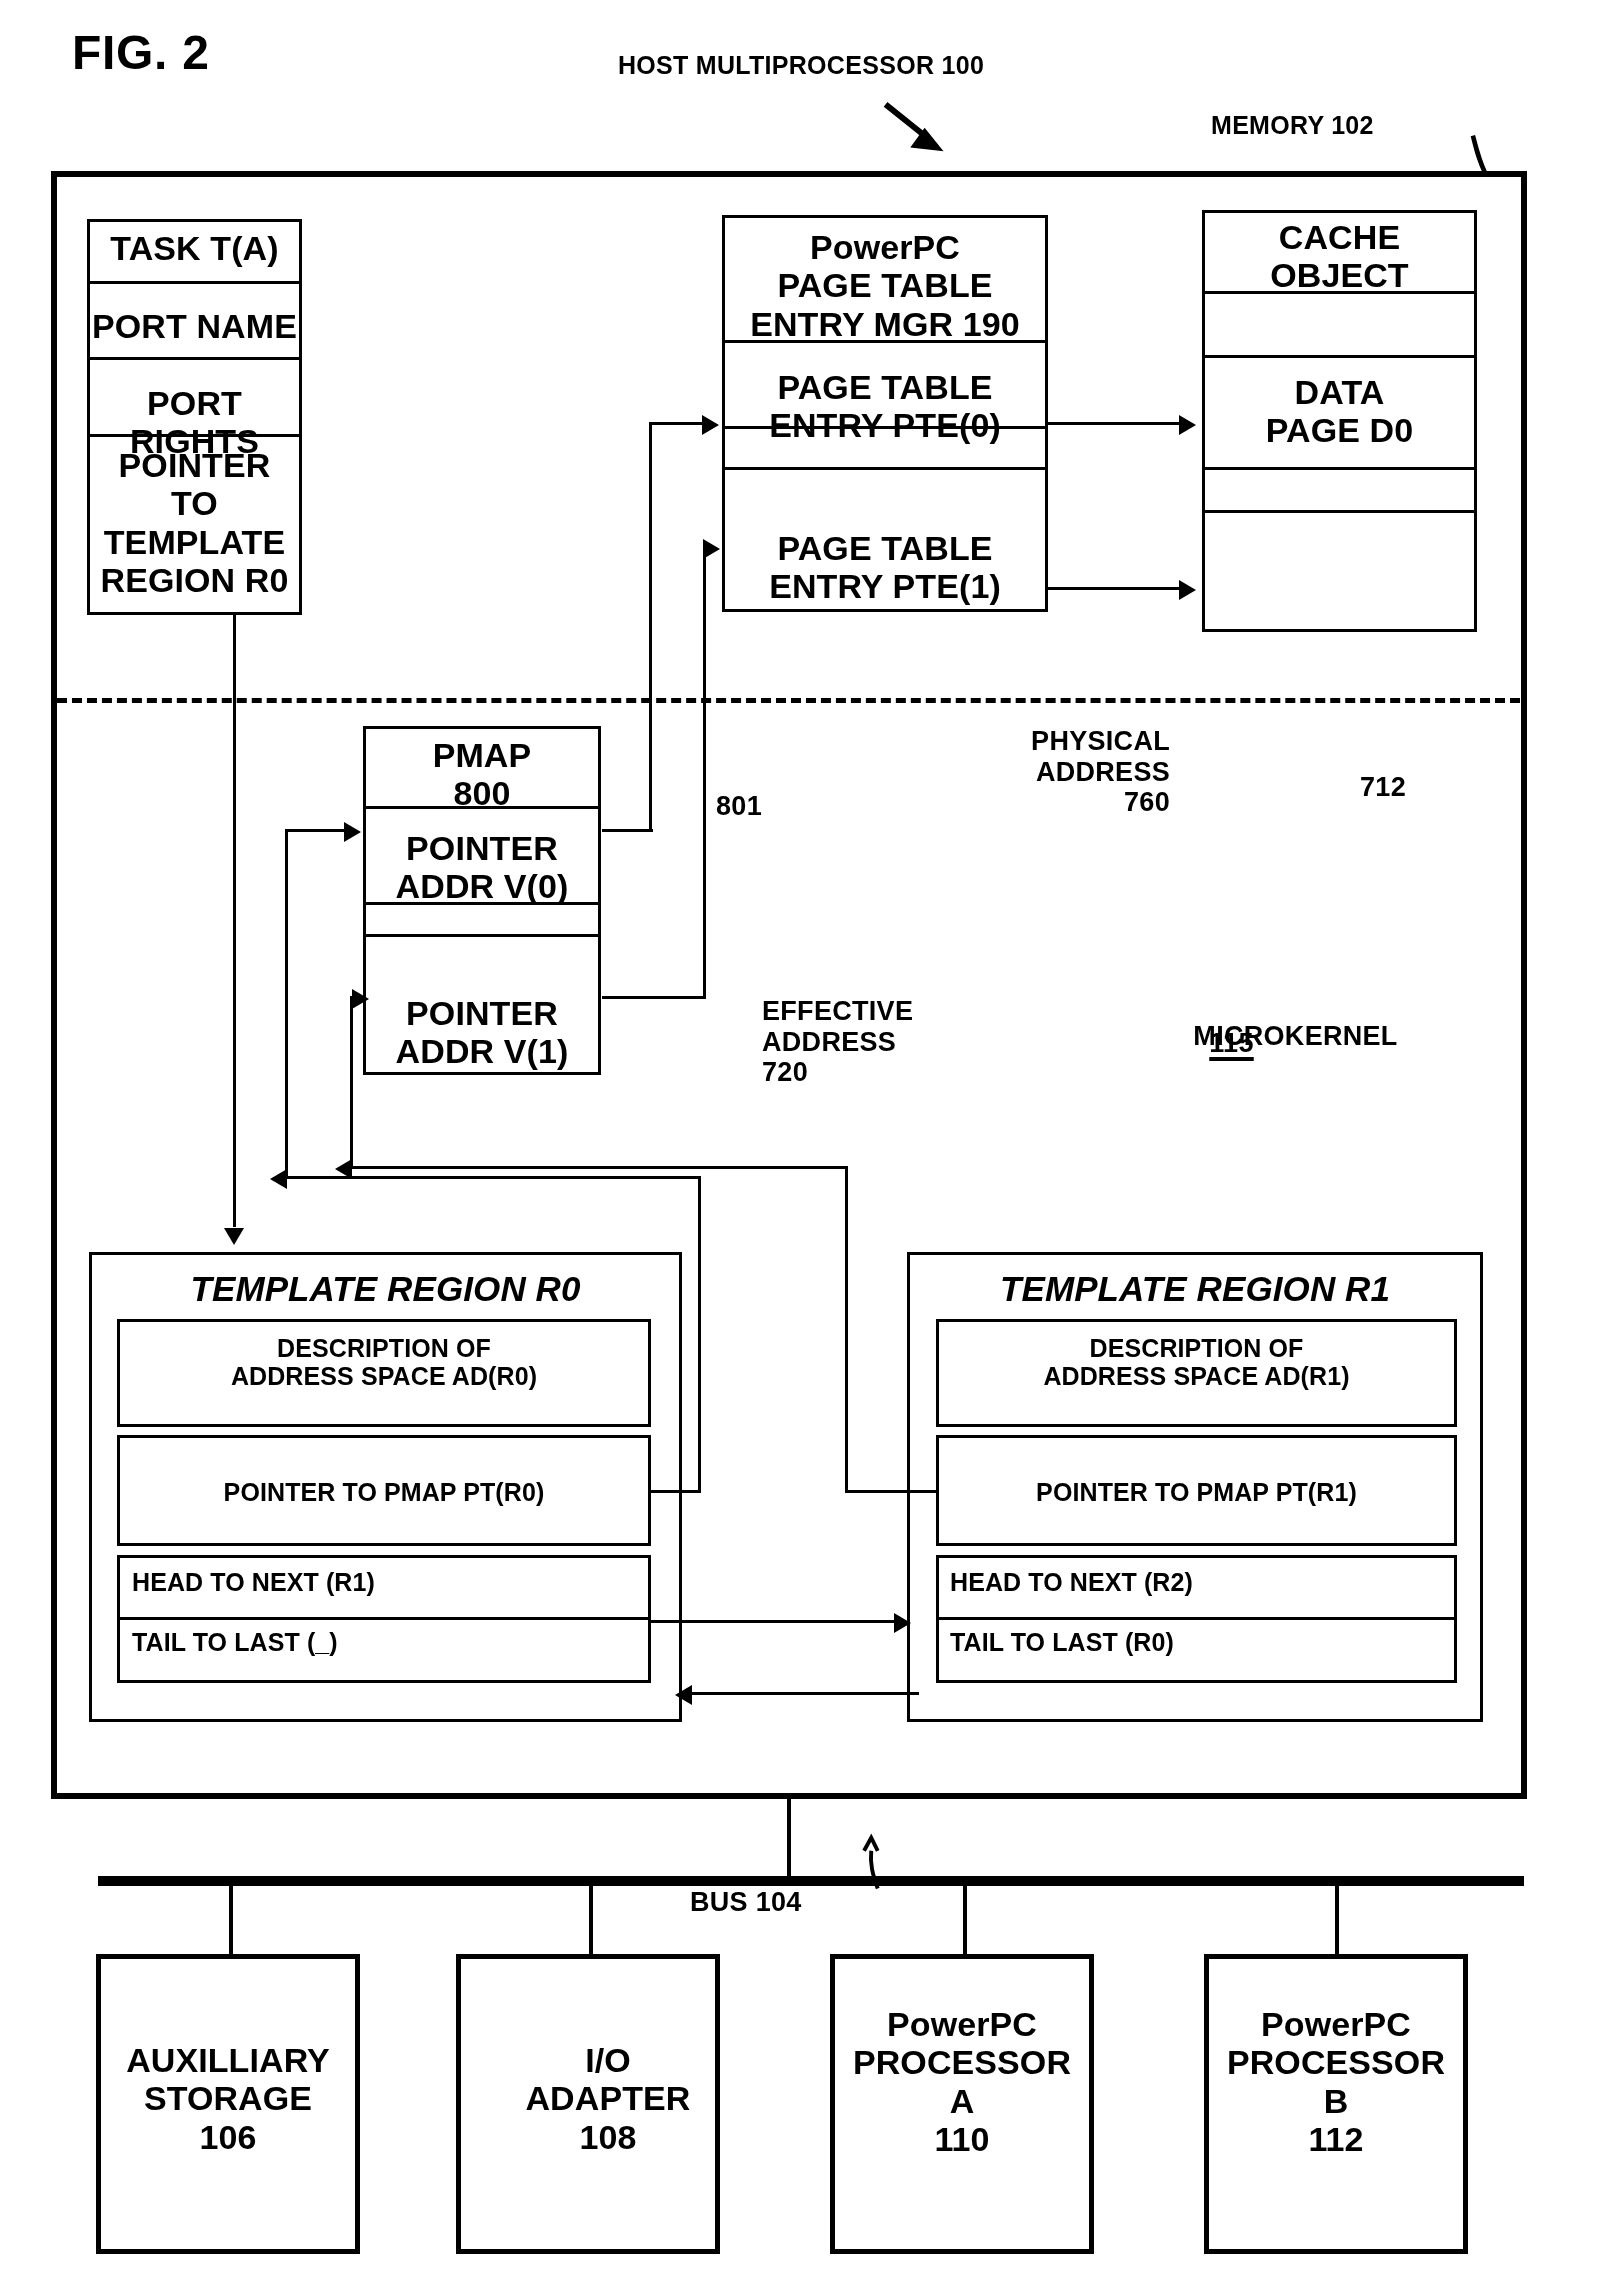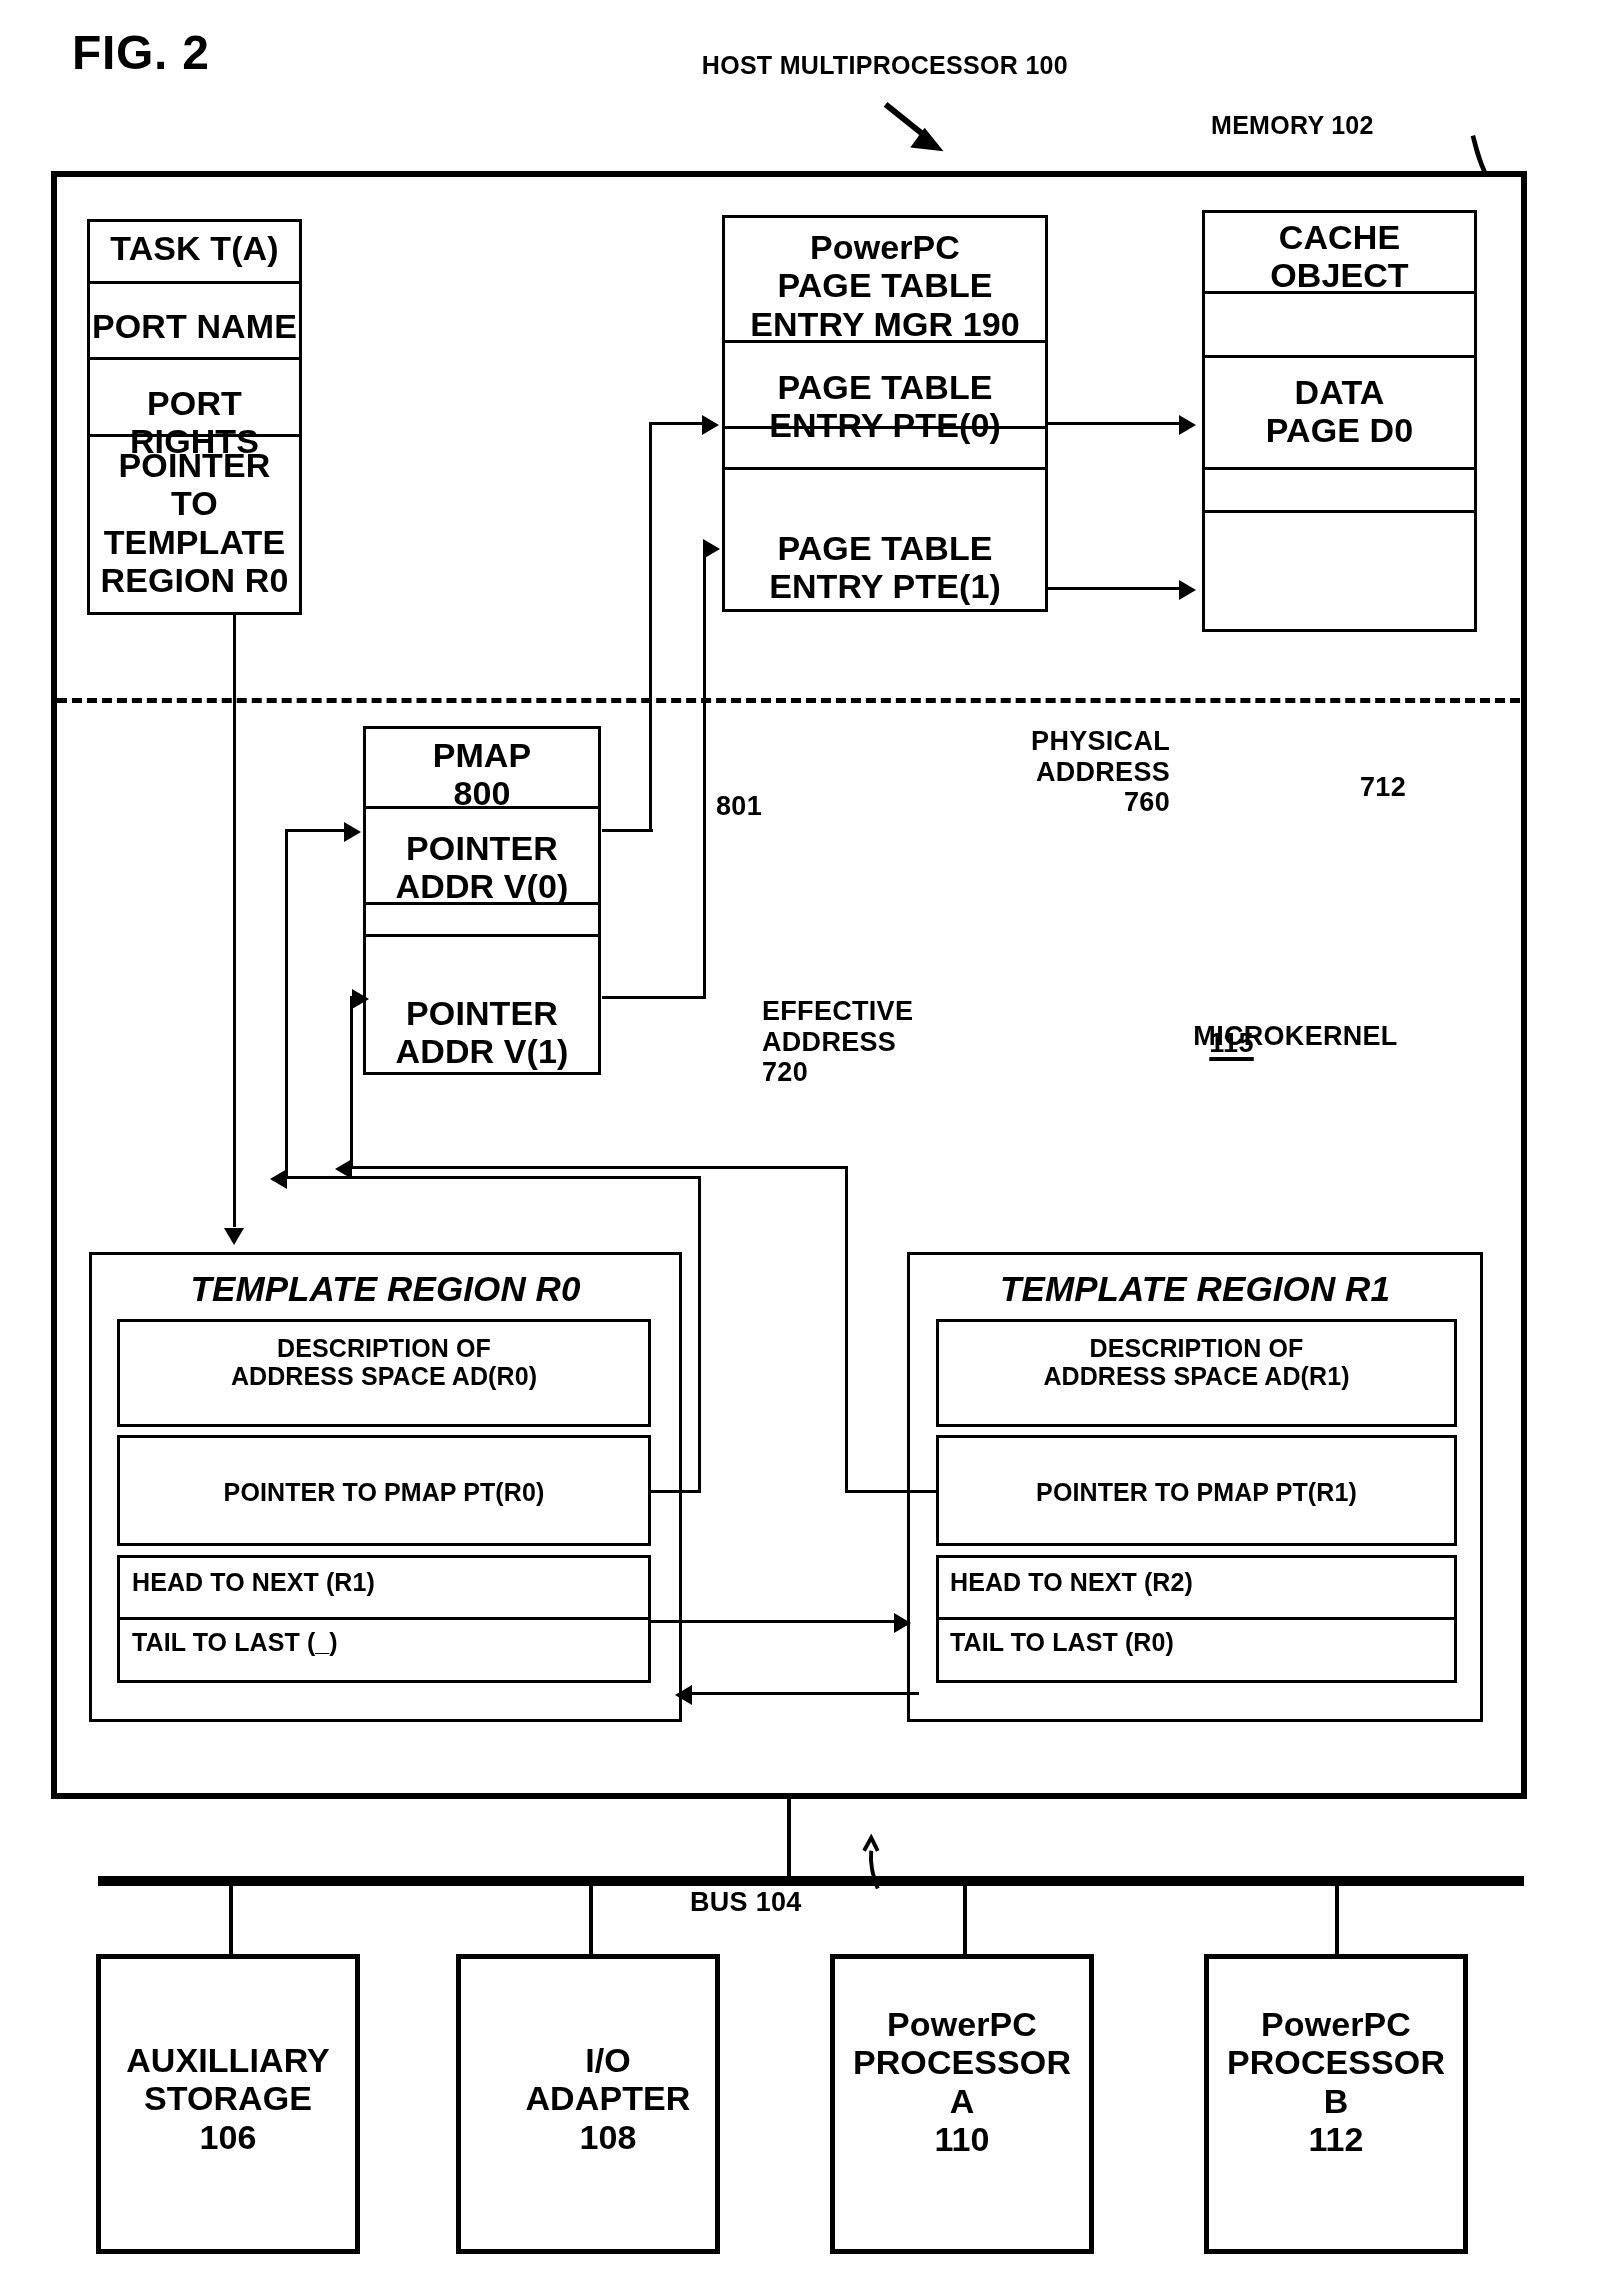--- a/index.html
+++ b/index.html
@@ -131,21 +131,21 @@
     pointer-events: none;
   }
 </style>
 </head>
 <body>
 
 <div id="page">
 
   <div class="txt fig-title" style="left:72px; top:26px; width:274px; text-align:left;">FIG. 2</div>
 
-  <div class="txt hdr-label" style="left:534px; top:51px; width:534px; text-align:right;">HOST MULTIPROCESSOR 100</div>
+  <div class="txt hdr-label" style="left:534px; top:51px; width:534px; text-align:center;">HOST MULTIPROCESSOR 100</div>
 
   <div class="txt hdr-label" style="left:1211px; top:111px; width:391px; text-align:left;">MEMORY 102</div>
 
   <svg class="overlay" viewBox="0 0 2491 3507" width="1622" height="2284">
 
     <line x1="1360" y1="160" x2="1425" y2="212" stroke="#000" stroke-width="9"></line>
     <polygon points="1449,232 1398,226 1420,196" fill="#000"></polygon>
 
     <path d="M 2262,208 C 2268,232 2272,248 2282,268" stroke="#000" stroke-width="7" fill="none"></path>
 

